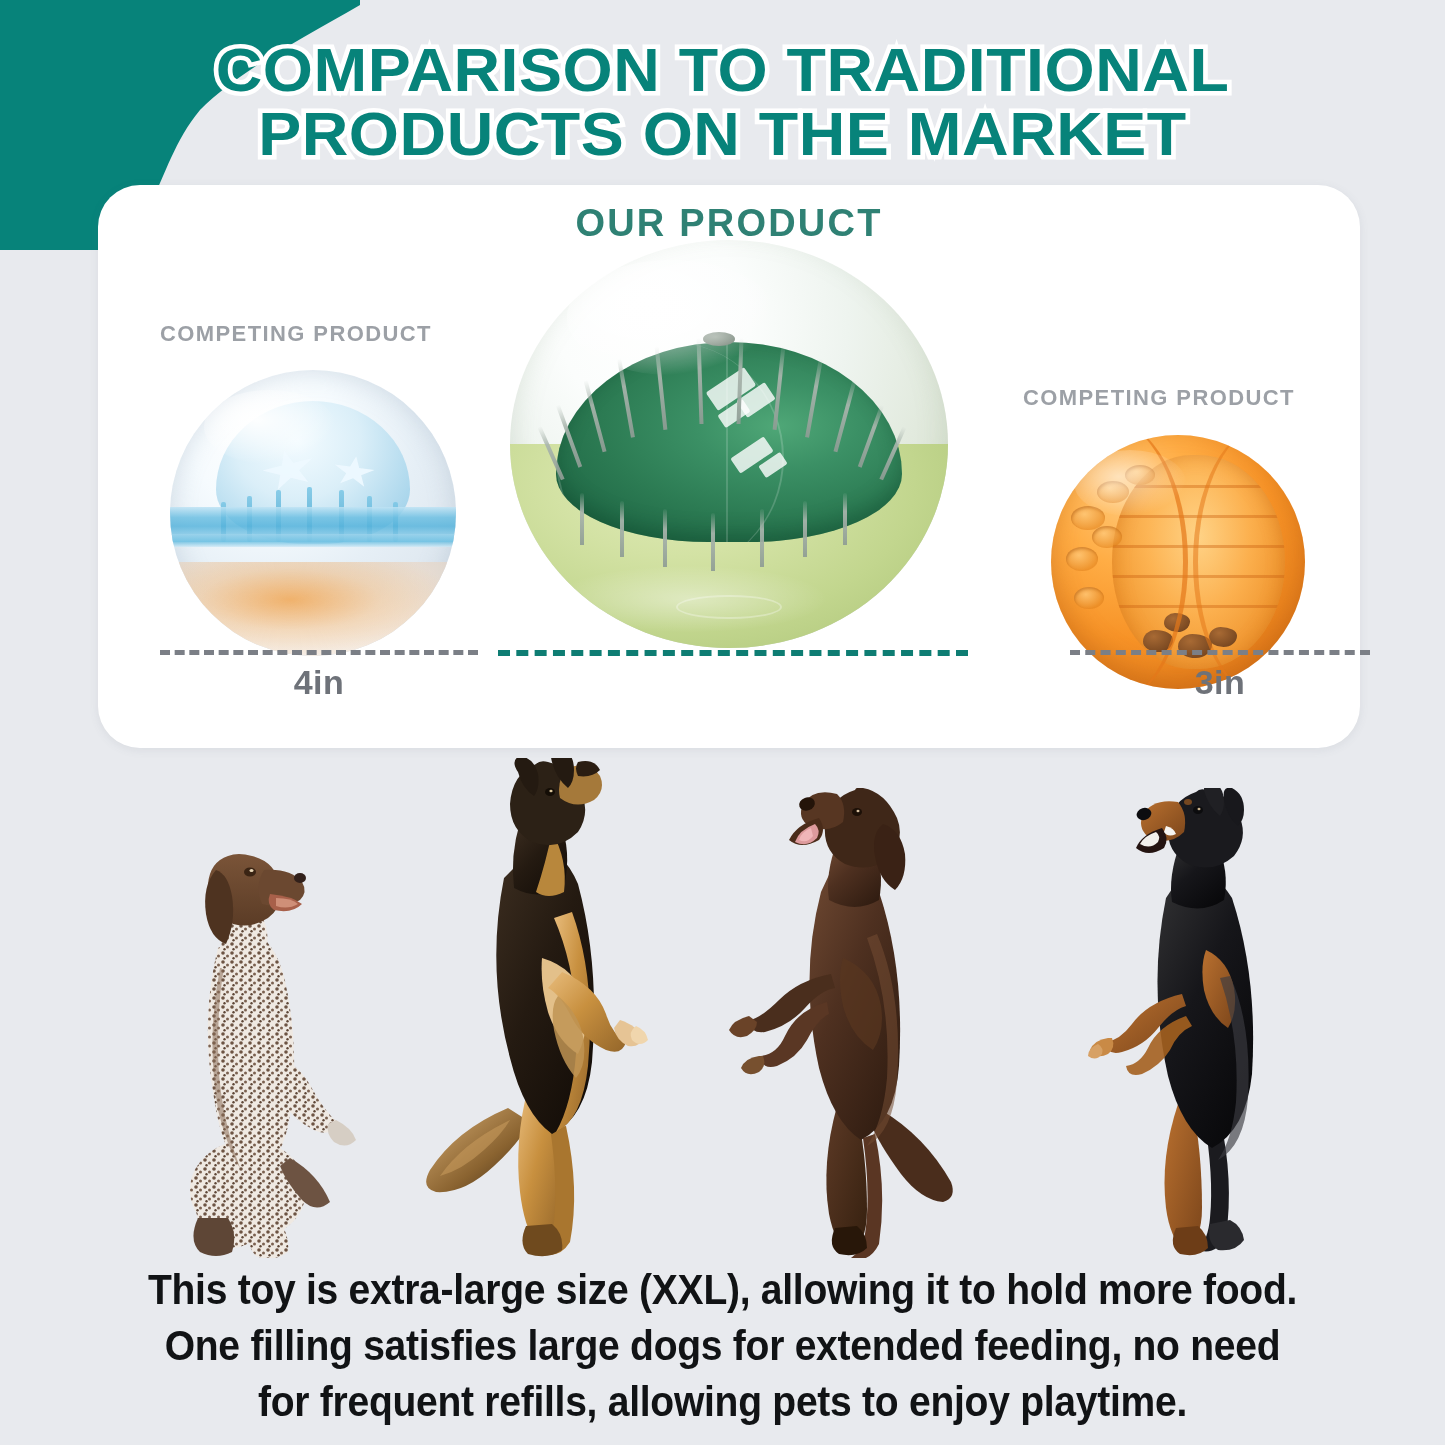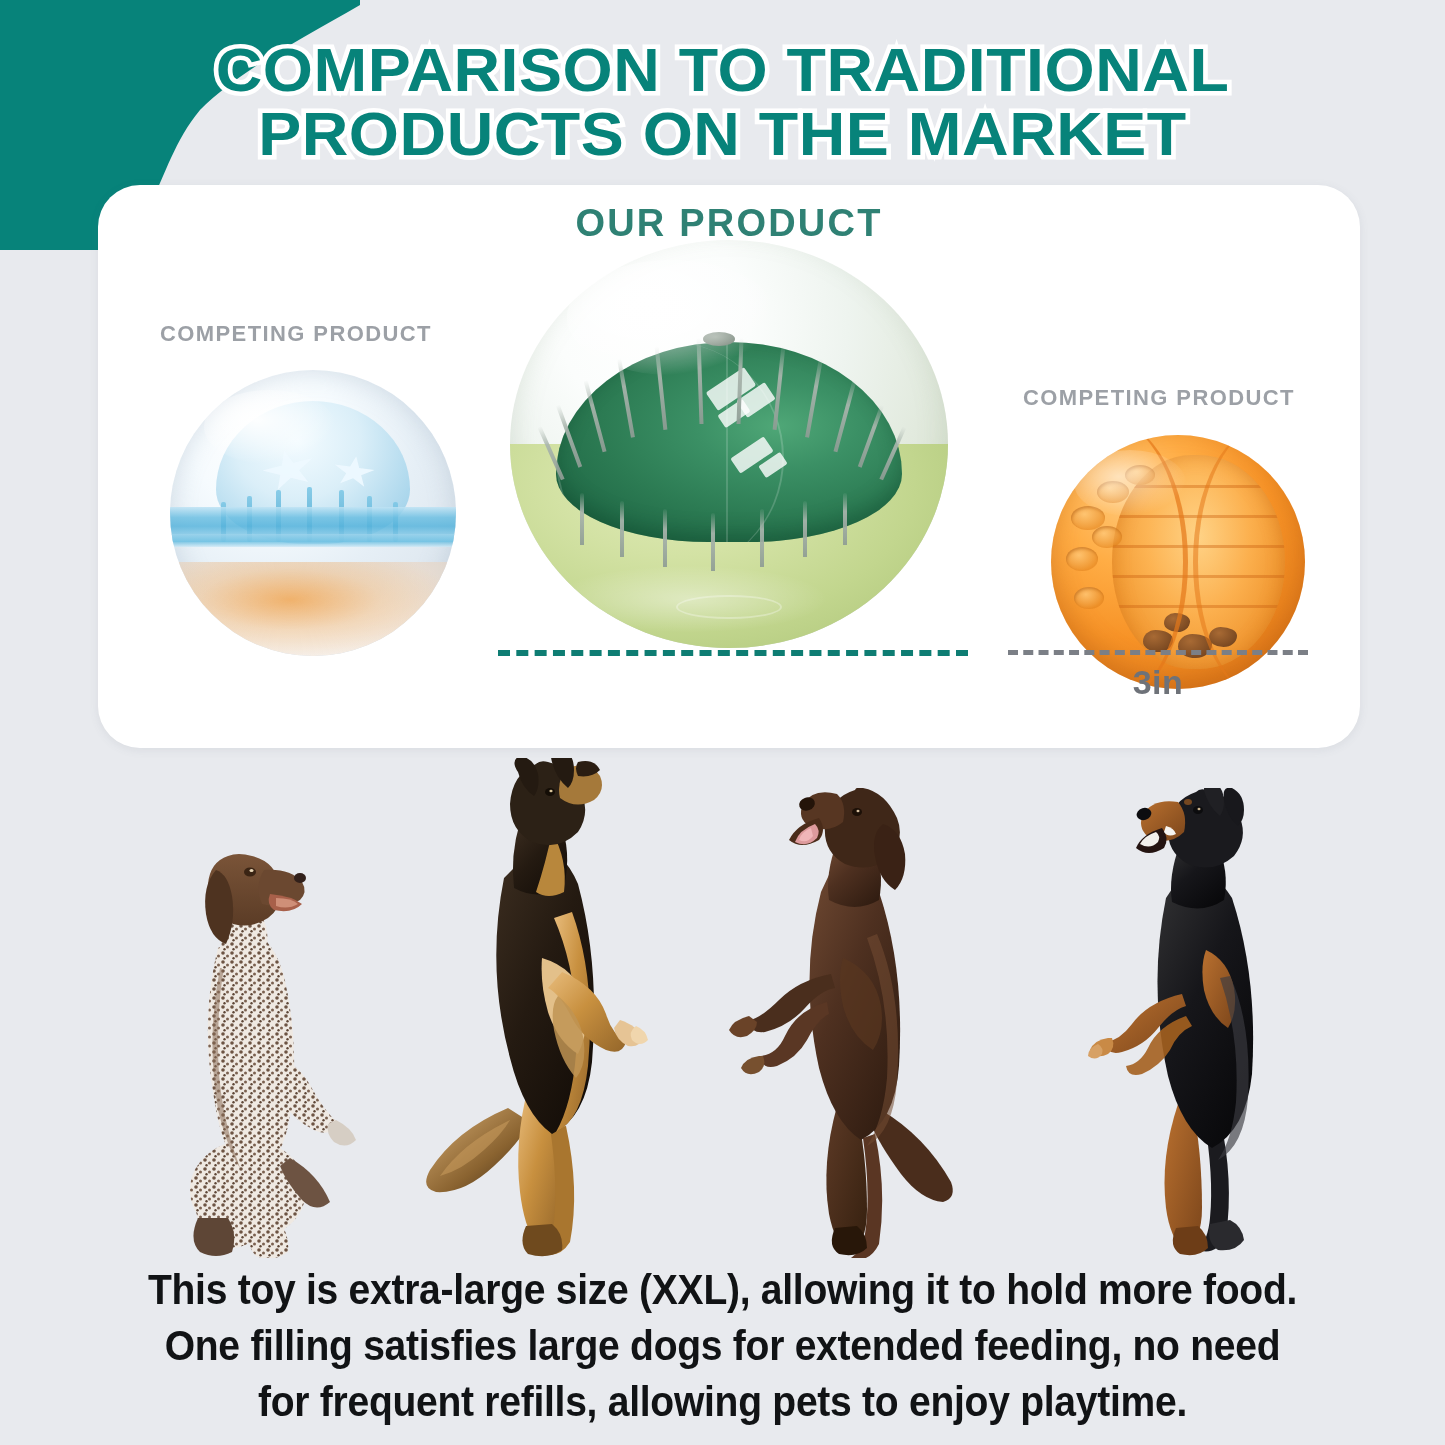--- a/index.html
+++ b/index.html
@@ -105,21 +105,21 @@
     width: 100%;
   }
   .measure .value {
     margin-top: 8px;
     font-size: 34px;
     font-weight: 700;
     color: #6e7279;
     letter-spacing: 0.5px;
   }
   .measure-left  { left: 62px;  top: 465px; width: 318px; }
-  .measure-right { left: 910px; top: 465px; width: 300px; }
+  .measure-right { left: 972px; top: 465px; width: 300px; }
 
   .measure-center { left: 400px; top: 465px; width: 470px; }
   .measure-center .rule  { border-top: 6px dashed #0e7d73; }
   .measure-center .value { font-size: 48px; color: #0e7d73; }
 
   
   
   .ball-blue {
     position: relative;
     width: 286px; height: 286px;
@@ -485,20 +485,24 @@
         <div class="dimple" style="left:9%;  top:60%; width:30px; height:22px;"></div>
         <div class="dimple" style="left:18%; top:18%; width:32px; height:22px;"></div>
         <div class="dimple" style="left:16%; top:36%; width:30px; height:22px;"></div>
         <div class="dimple" style="left:29%; top:12%; width:30px; height:20px;"></div>
 
         <div class="gloss"></div>
       </div>
     </div>
   </div>
 
+  <div class="measure measure-left">
+    <div class="rule"></div>
+    <div class="value">4in</div>
+  </div>
 
   <div class="measure measure-center">
     <div class="rule"></div>
   </div>
 
   <div class="measure measure-right">
     <div class="rule"></div>
     <div class="value">3in</div>
   </div>
 </div>

